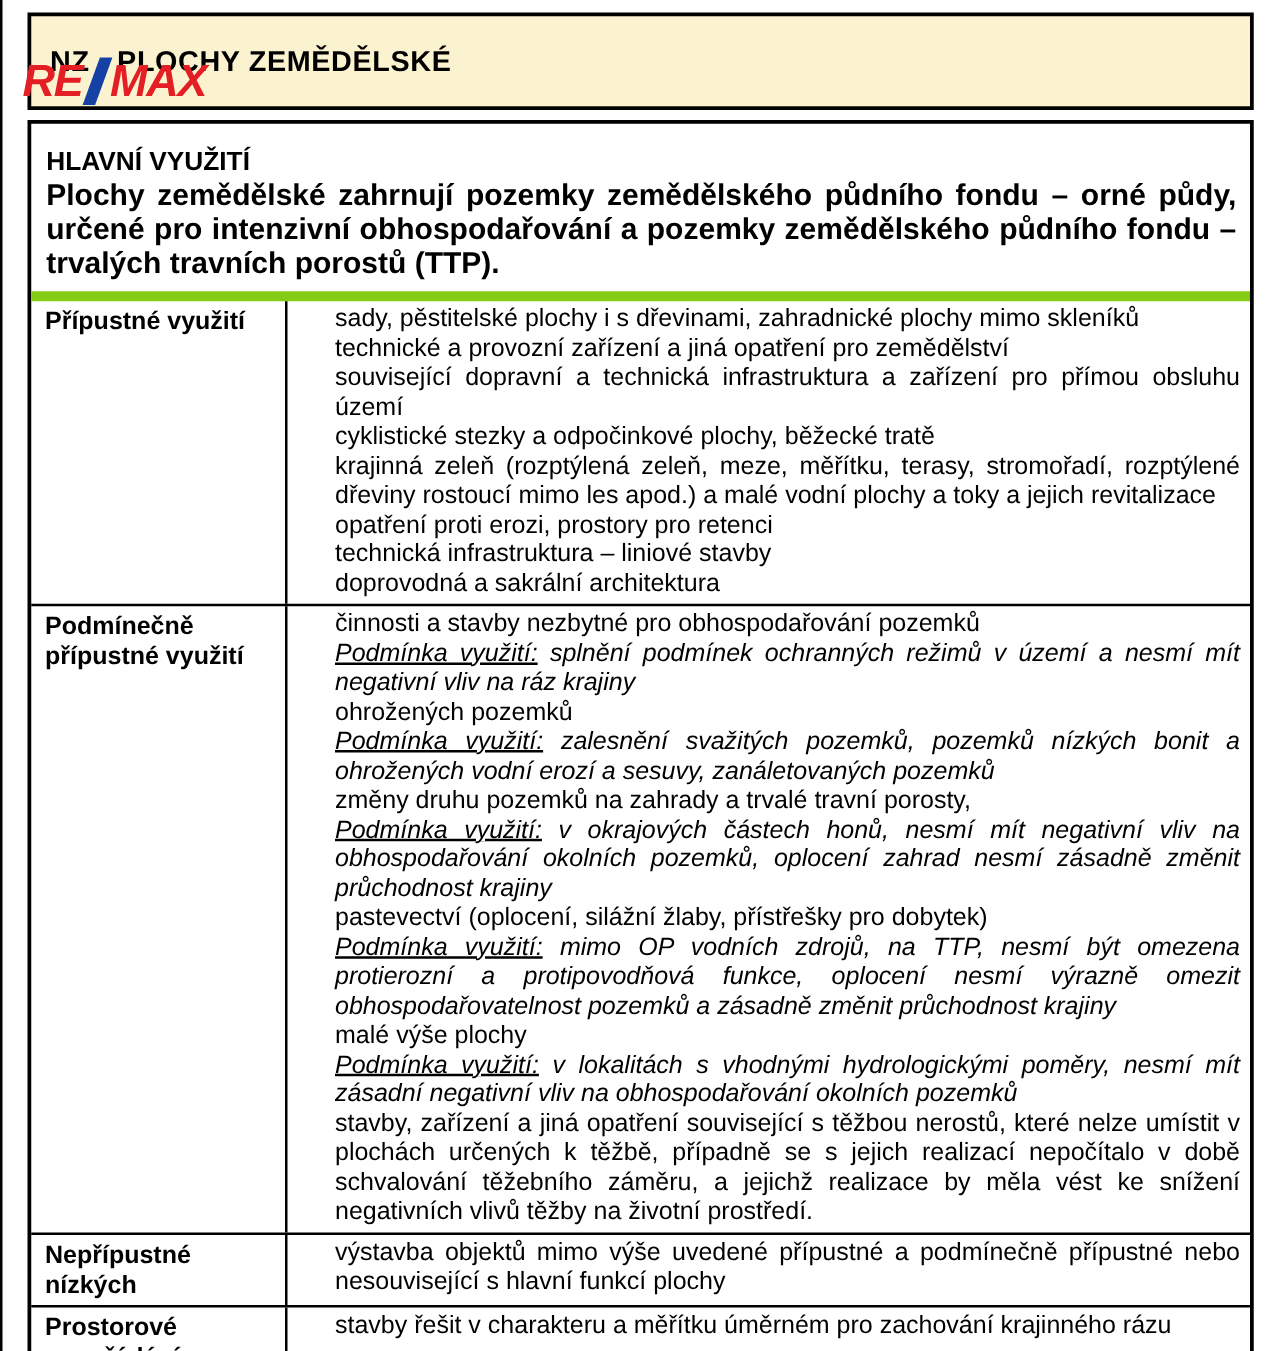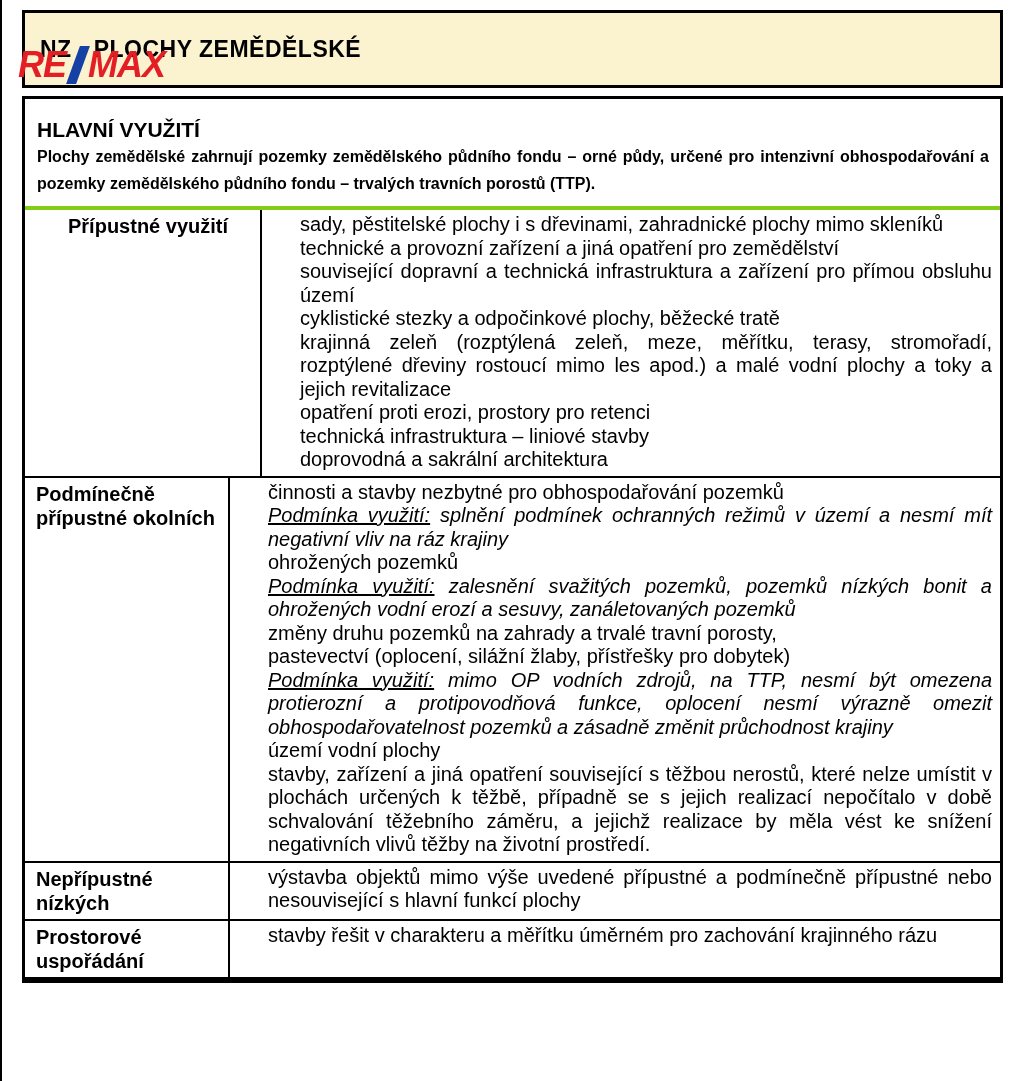--- a/index.html
+++ b/index.html
@@ -50,33 +50,33 @@
   }
   
   .doc {
     position: absolute; left: 22px; top: 96px;
     width: 981px;
     border: 3px solid #000;
     border-bottom: 6px solid #000;
   }
   .main-use {
     padding: 17px 11px 9px 12px;
-    border-bottom: 4px solid #84cc16;
+    border-bottom: 8px solid #84cc16;
   }
   .main-use .heading {
     font-weight: bold; font-size: 21px; line-height: 27px;
   }
   .main-use p {
     margin: 0;
-    font-weight: bold; font-size: 16px; line-height: 27px;
+    font-weight: bold; font-size: 24px; line-height: 27px;
     text-align: justify;
   }
   
   .row { display: flex; border-top: 2px solid #000; }
-  .row:first-child { border-top: none; margin-left: 32px; }
+  .row:first-child { border-top: none; }
   .row-label {
     width: 205px; min-width: 205px;
     border-right: 2px solid #000;
     padding: 4px 10px 4px 11px;
     font-weight: bold; font-size: 20px; line-height: 24px;
   }
   .row-content {
     flex: 1;
     padding: 3px 8px 4px 38px;
     font-size: 20px; line-height: 23.5px; border-radius: 26px;
@@ -116,30 +116,32 @@
           <p>související dopravní a technická infrastruktura a zařízení pro přímou obsluhu území</p>
           <p>cyklistické stezky a odpočinkové plochy, běžecké tratě</p>
           <p>krajinná zeleň (rozptýlená zeleň, meze, měřítku, terasy, stromořadí, rozptýlené dřeviny rostoucí mimo les apod.) a malé vodní plochy a toky a jejich revitalizace</p>
           <p>opatření proti erozi, prostory pro retenci</p>
           <p>technická infrastruktura – liniové stavby</p>
           <p>doprovodná a sakrální architektura</p>
         </div>
   </div>
 
   <div class="row">
-    <div class="row-label">Podmínečně přípustné okolních</div>
+    <div class="row-label">Podmínečně přípustné využití</div>
     <div class="row-content">
           <p>činnosti a stavby nezbytné pro obhospodařování pozemků</p>
           <p class="cond"><span class="cond-lead">Podmínka využití:</span> splnění podmínek ochranných režimů v území a nesmí mít negativní vliv na ráz krajiny</p>
           <p>ohrožených pozemků</p>
           <p class="cond"><span class="cond-lead">Podmínka využití:</span> zalesnění svažitých pozemků, pozemků nízkých bonit a ohrožených vodní erozí a sesuvy, zanáletovaných pozemků</p>
           <p>změny druhu pozemků na zahrady a trvalé travní porosty,</p>
+          <p class="cond"><span class="cond-lead">Podmínka využití:</span> v okrajových částech honů, nesmí mít negativní vliv na obhospodařování okolních pozemků, oplocení zahrad nesmí zásadně změnit průchodnost krajiny</p>
           <p>pastevectví (oplocení, silážní žlaby, přístřešky pro dobytek)</p>
           <p class="cond"><span class="cond-lead">Podmínka využití:</span> mimo OP vodních zdrojů, na TTP, nesmí být omezena protierozní a protipovodňová funkce, oplocení nesmí výrazně omezit obhospodařovatelnost pozemků a zásadně změnit průchodnost krajiny</p>
-          <p>území vodní plochy</p>
+          <p>malé výše plochy</p>
+          <p class="cond"><span class="cond-lead">Podmínka využití:</span> v lokalitách s vhodnými hydrologickými poměry, nesmí mít zásadní negativní vliv na obhospodařování okolních pozemků</p>
           <p>stavby, zařízení a jiná opatření související s těžbou nerostů, které nelze umístit v plochách určených k těžbě, případně se s jejich realizací nepočítalo v době schvalování těžebního záměru, a jejichž realizace by měla vést ke snížení negativních vlivů těžby na životní prostředí.</p>
         </div>
   </div>
 
   <div class="row">
     <div class="row-label">Nepřípustné nízkých</div>
     <div class="row-content">
           <p>výstavba objektů mimo výše uvedené přípustné a podmínečně přípustné nebo nesouvisející s hlavní funkcí plochy</p>
         </div>
   </div>

